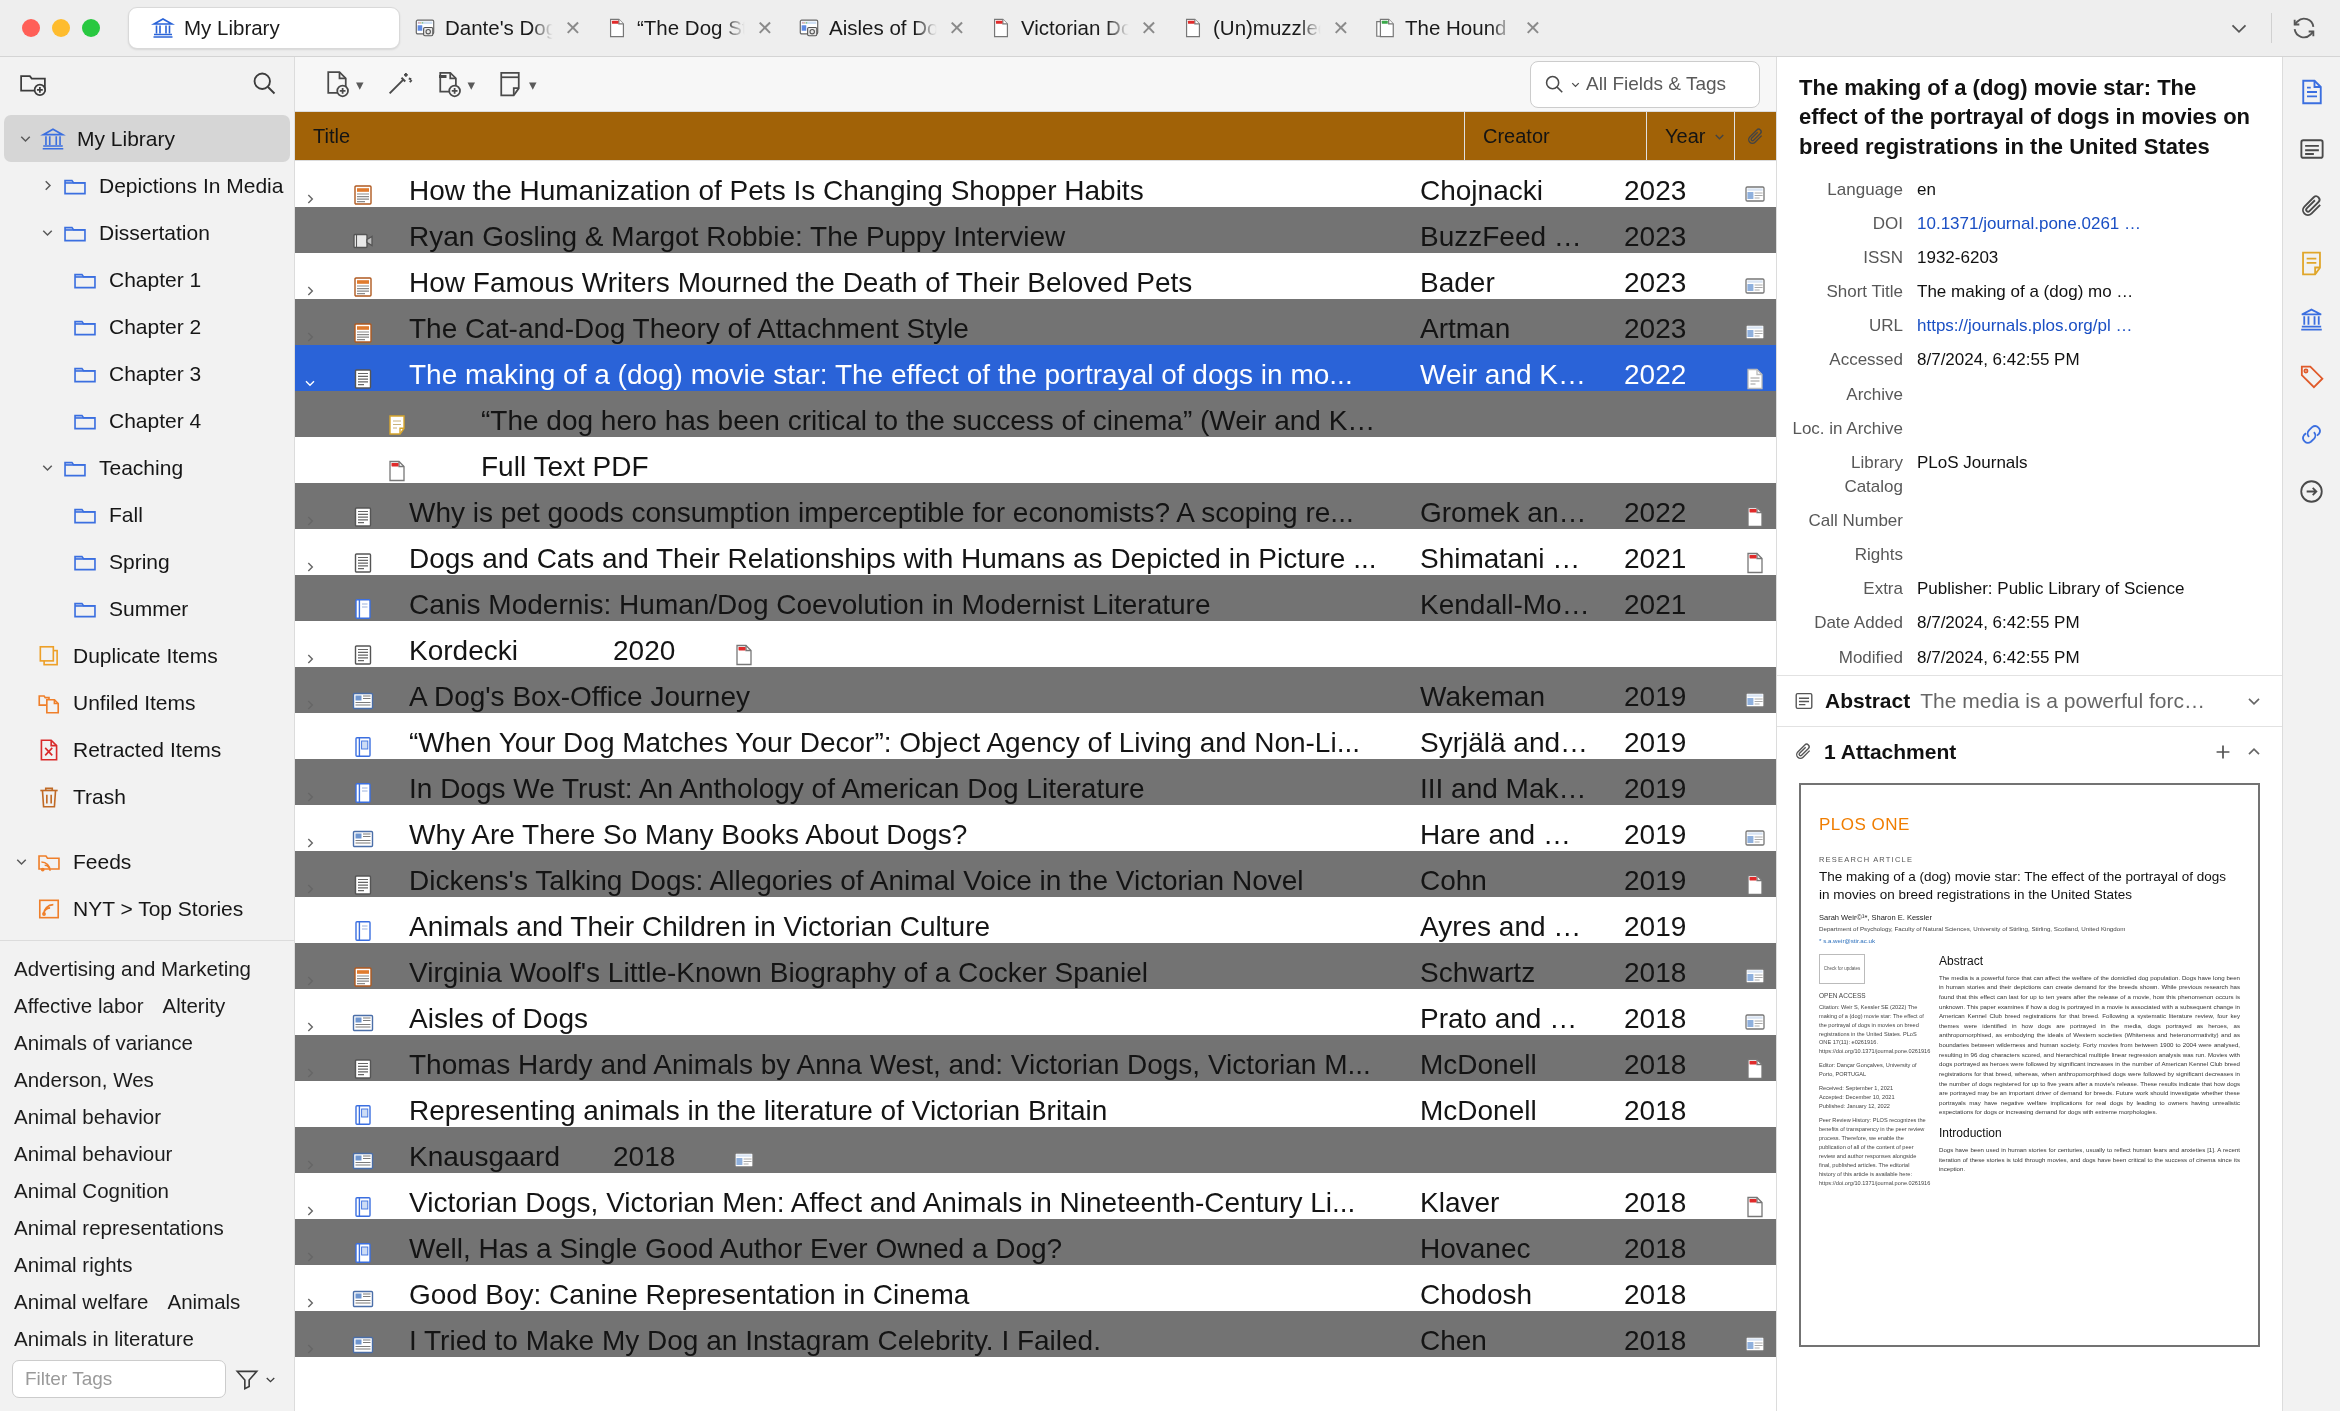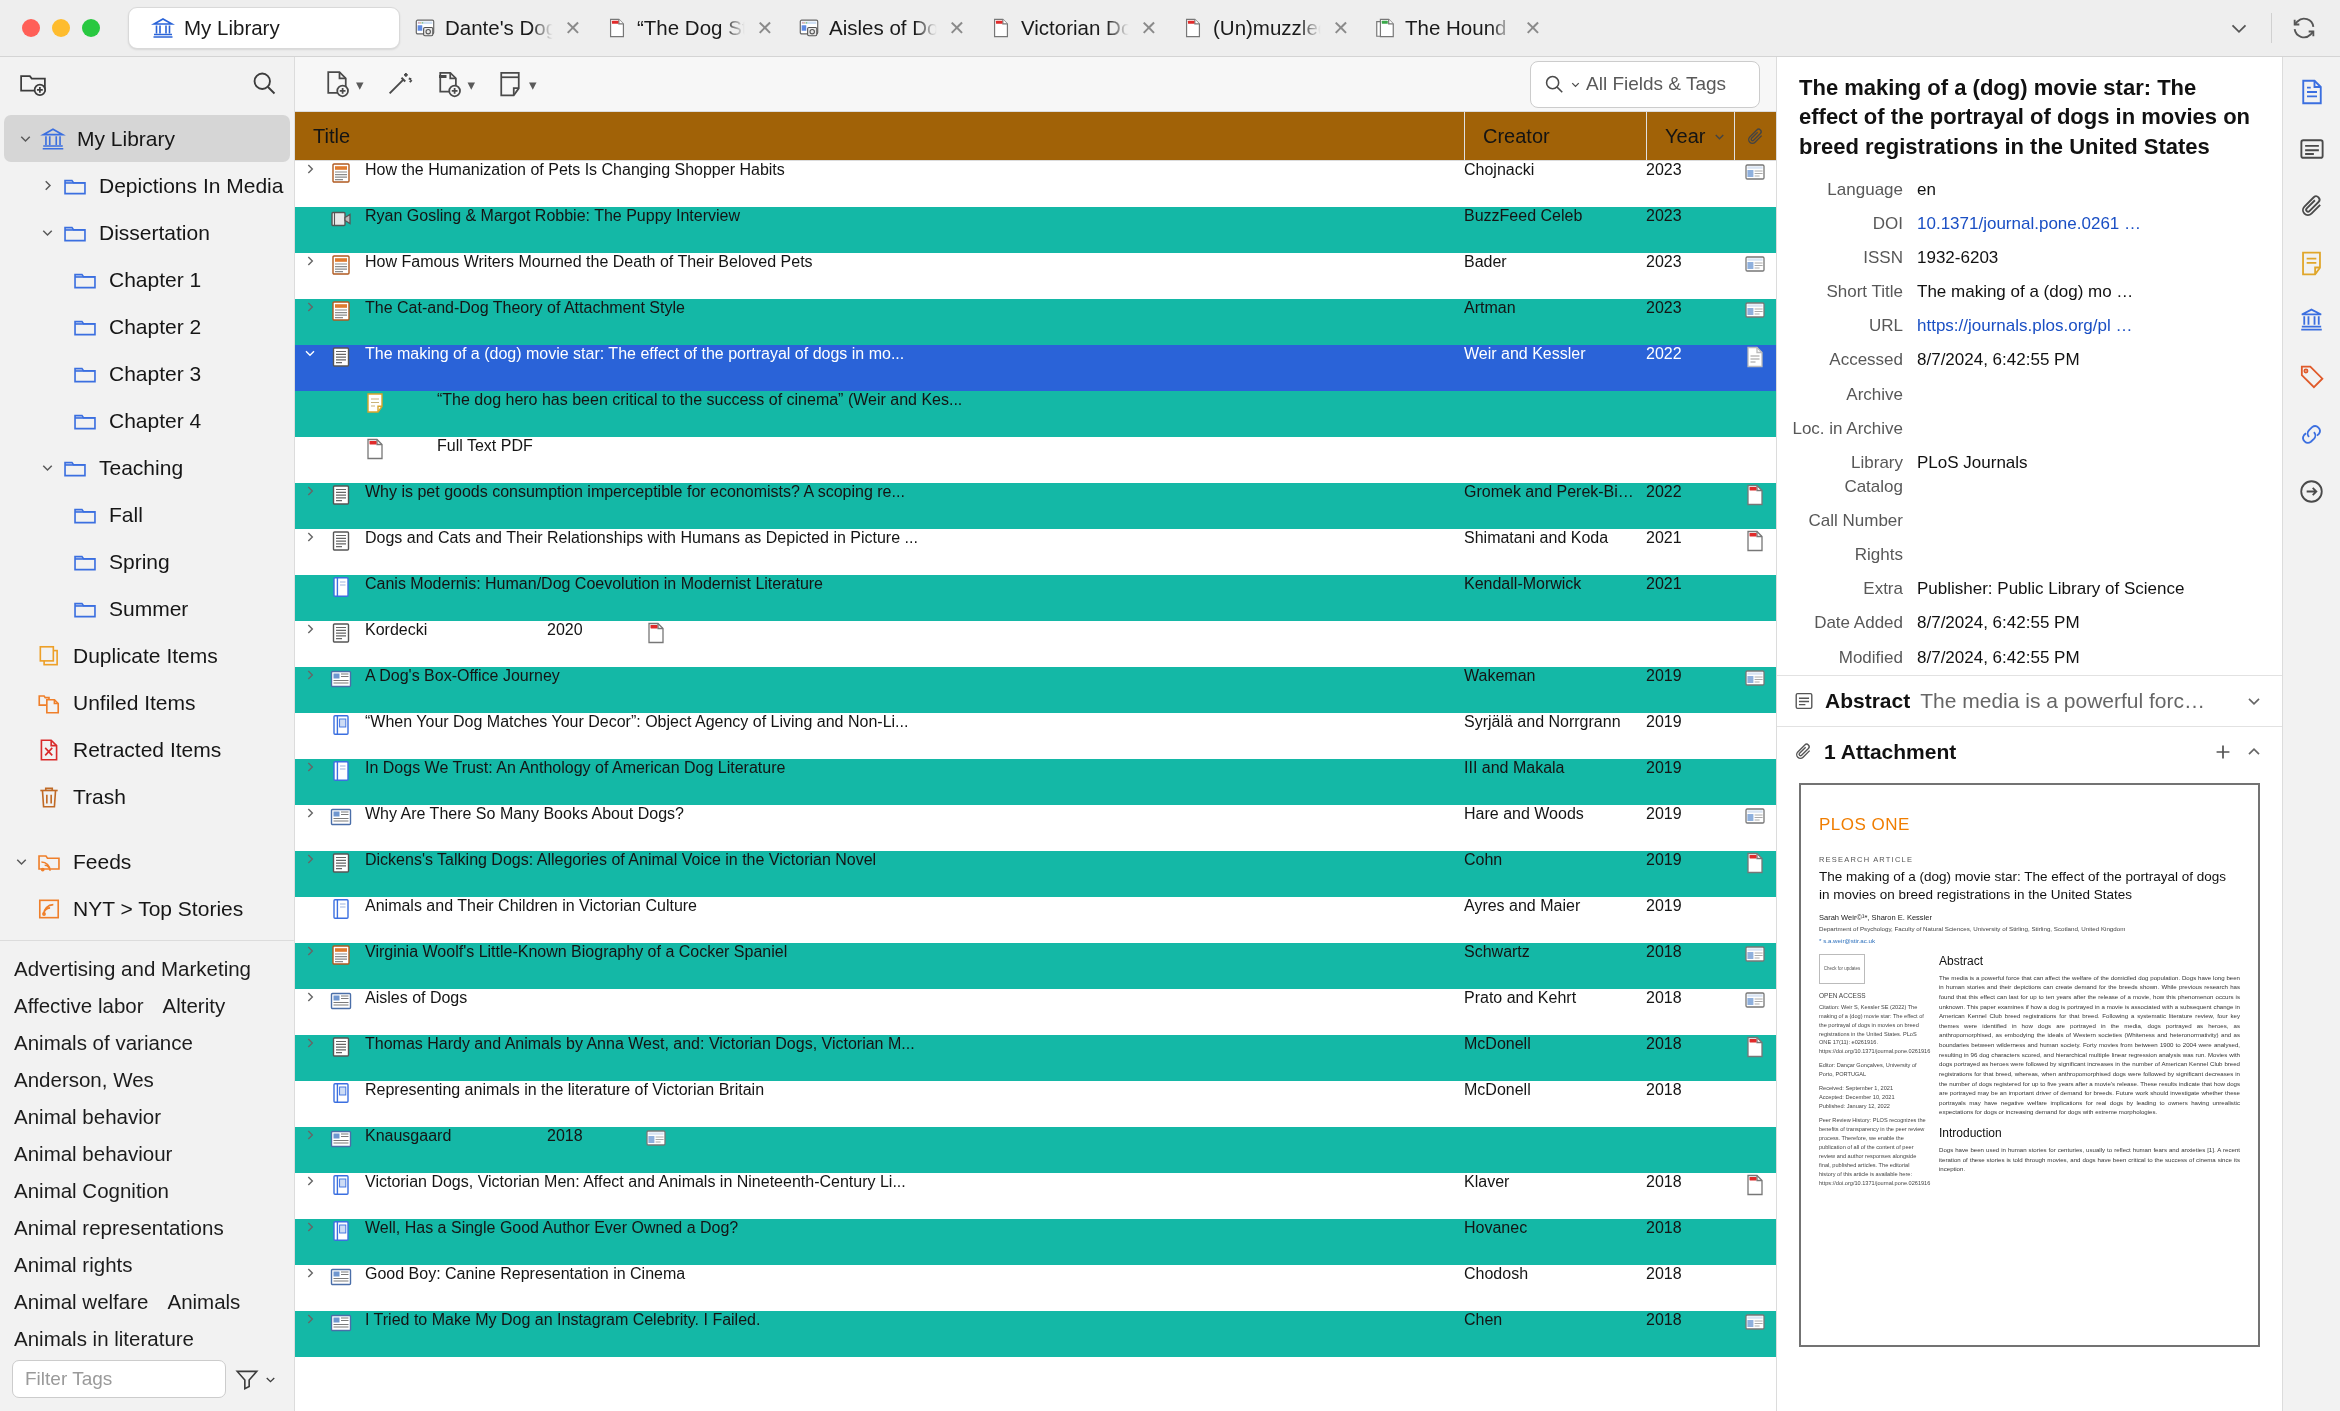--- a/index.html
+++ b/index.html
@@ -82,22 +82,22 @@
   .colhead { height:49px; display:flex; align-items:center; border-bottom:1px solid #dcdcdc;
              font-size:20px; color:#141414; background:#a16207; }
   .ch { padding-left:18px; display:flex; align-items:center; gap:7px; height:100%; }
   .ch + .ch { border-left:1px solid #e0e0e0; }
   .col-title { flex:1; min-width:0; }
   .col-creator { width:182px; flex:0 0 182px; }
   .col-year { width:88px; flex:0 0 88px; }
   .col-att { width:42px; flex:0 0 42px; padding-left:0; justify-content:center; }
 
   .items { flex:1; overflow:hidden; }
-  .row { height:46px; display:flex; align-items:flex-start; font-size:16px; color:#141414; }
-  .row.alt { background:#14b8a6; }
+  .row { height:46px; display:flex; align-items:flex-end; font-size:28px; color:#141414;gap:22px; }
+  .row.alt { background:#737373; }
   .row.selected { background:#2a63d8; color:#fff; }
   .r-tw { width:30px; flex:0 0 30px; display:flex; align-items:center; justify-content:center; }
   .r-ic { width:32px; flex:0 0 32px; display:flex; align-items:center; justify-content:center; margin-right:8px; }
   .r-title { flex:1; min-width:0; white-space:nowrap; overflow:hidden; text-overflow:ellipsis; padding-right:10px; }
   .r-creator { width:182px; flex:0 0 182px; white-space:nowrap; overflow:hidden; text-overflow:ellipsis; padding-right:8px; }
   .r-year { width:88px; flex:0 0 88px; }
   .r-att { width:42px; flex:0 0 42px; display:flex; align-items:center; justify-content:center; }
   .child { padding-left:38px; }
 
   

